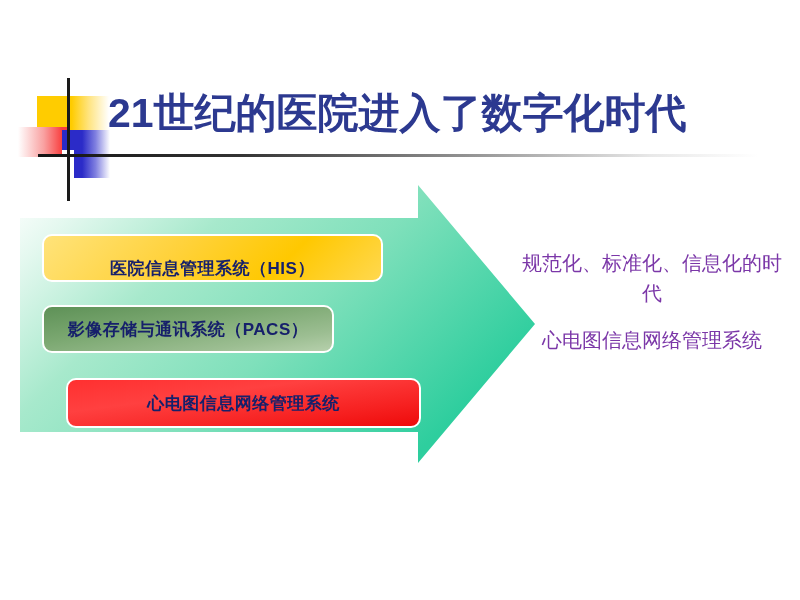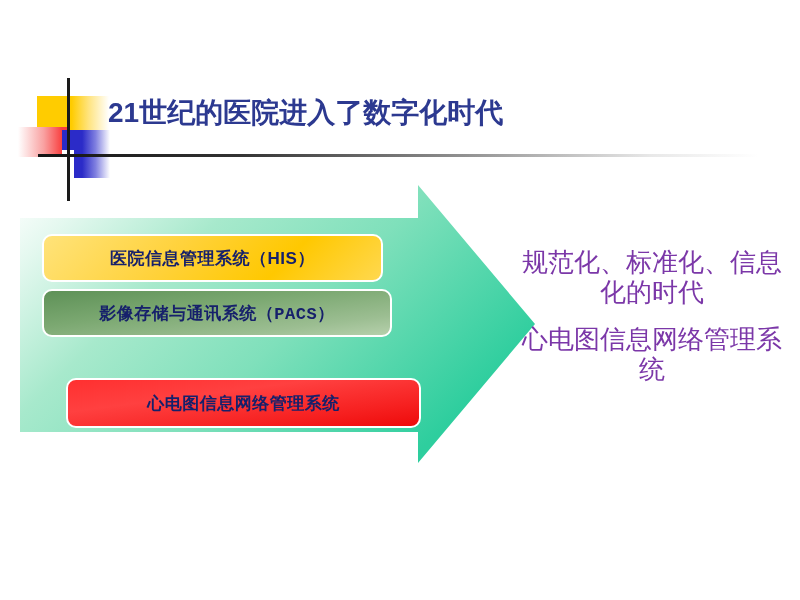--- a/index.html
+++ b/index.html
@@ -74,21 +74,21 @@
     width: 720px;
     height: 3px;
     background: linear-gradient(to right, #141414 0%, #333333 28%, #9a9a9a 62%, #e8e8e8 85%, #ffffff 100%);
   }
 
   
   .slide-title {
     position: absolute;
     left: 108px;
     top: 84px;
-    font-size: 28px;
+    font-size: 41px;
     font-weight: bold;
     color: #2C3990;
     letter-spacing: 0px;
     white-space: nowrap;
     line-height: 58px;
   }
 
   
   .arrow {
     position: absolute;
@@ -112,47 +112,47 @@
     font-weight: bold;
     font-size: 17px;
     letter-spacing: 0.5px;
   }
   .sys-box.his {
     left: 42px;
     top: 234px;
     width: 341px;
     height: 48px;
     background: linear-gradient(135deg, #FFE37A 0%, #FFD23C 38%, #FFC800 70%, #FFD84F 100%);
+    align-items: flex-end;
   }
   .sys-box.pacs {
     left: 42px;
-    top: 289px;
-    width: 350px;
+    top: 305px;
+    width: 292px;
     height: 48px;
     background: linear-gradient(to bottom right, #5E9157 0%, #7BA871 40%, #9CBE92 78%, #B6D0AC 100%);
-    font-family: Liberation Mono, monospace;
   }
   .sys-box.ecg {
     left: 42px;
     top: 378px;
     width: 355px;
     height: 50px;
     background: linear-gradient(to bottom right, #FF3030 0%, #FF4040 35%, #F62020 75%, #EE0A0A 100%);
     margin-left: 24px;
   }
 
   
   .right-text {
     position: absolute;
     left: 518px;
     width: 268px;
     text-align: center;
     font-family: "Liberation Serif", "DejaVu Serif", serif;
     color: #7B37A8;
-    font-size: 26px;
+    font-size: 20px;
     line-height: 30px;
   }
   .right-text.block1 { top: 248px; }
   .right-text.block2 { top: 325px; }
 </style>
 </head>
 <body>
 
 <div id="slide">
 

